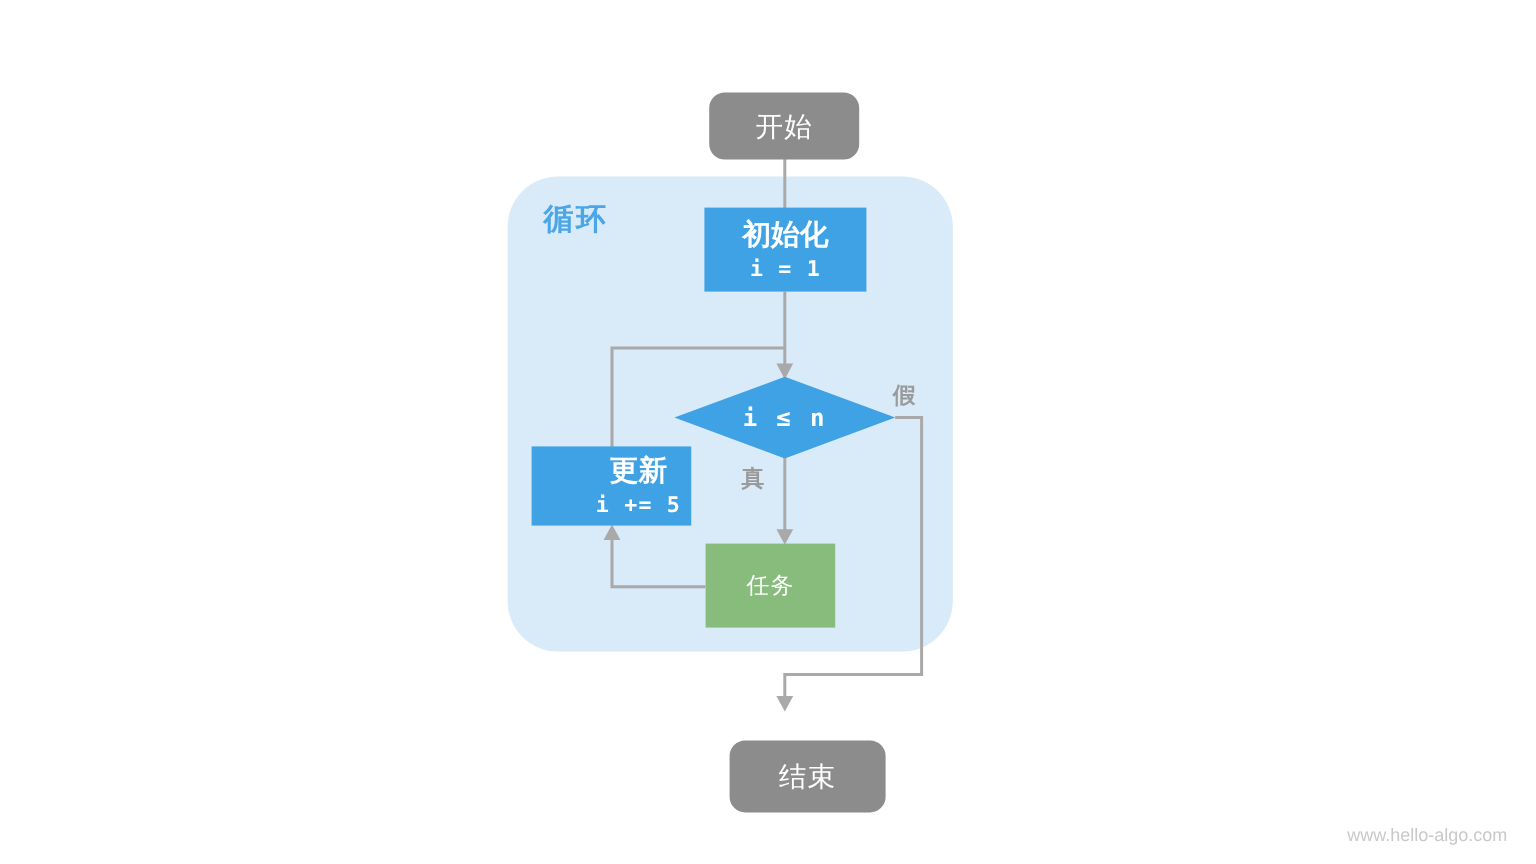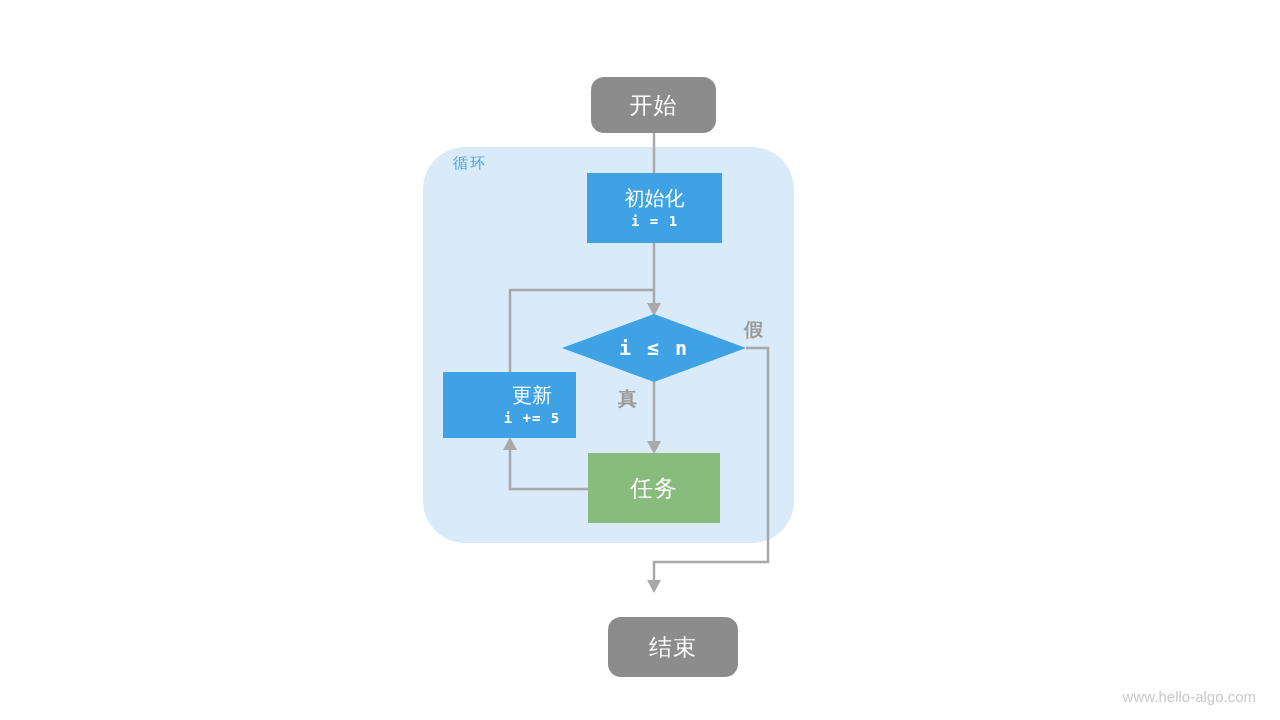--- a/index.html
+++ b/index.html
@@ -11,45 +11,45 @@
   *{margin:0;padding:0;box-sizing:border-box;}
   html,body{background:#fff;}
   body{font-family:"Liberation Sans",sans-serif;}
   .stage{position:relative;width:1280px;height:720px;background:var(--bg);overflow:hidden;}
 
   .loop-region{
     position:absolute;left:423px;top:147px;width:371px;height:396px;
     background:var(--loop-bg);border-radius:42px;z-index:0;
   }
   .loop-label{
-    position:absolute;left:30px;top:7px;
-    font-size:15px;font-weight:normal;color:var(--loop-label-color);
+    position:absolute;left:30px;top:19px;
+    font-size:25px;font-weight:bold;color:var(--loop-label-color);
     letter-spacing:2px;
   }
 
   svg.wires{position:absolute;left:0;top:0;z-index:1;pointer-events:none;}
   svg.wires path{fill:none;stroke:var(--line);stroke-width:2.5px;}
   svg.wires polygon{fill:var(--line);stroke:none;}
 
   .node{
     position:absolute;z-index:2;display:flex;flex-direction:column;
     align-items:center;justify-content:center;color:var(--text-on-node);
     text-align:center;
   }
   .terminal{background:var(--gray-node);border-radius:13px;font-size:23px;font-weight:500;letter-spacing:1px;margin-top:24px;}
   .node-start{left:591px;top:53px;width:125px;height:56px;}
   .node-end{left:608px;top:593px;width:130px;height:60px;}
 
   .process{background:var(--blue);}
   .node-init{left:587px;top:173px;width:135px;height:70px;}
   .node-update{left:443px;top:372px;width:133px;height:66px;padding-left:45px;}
-  .node-task{left:588px;top:453px;width:132px;height:70px;background:var(--green);font-size:23px;font-weight:500;letter-spacing:1px;justify-content:center;}
+  .node-task{left:588px;top:453px;width:108px;height:70px;background:var(--green);font-size:19px;font-weight:500;letter-spacing:1px;justify-content:center;}
 
-  .node-title{font-size:20px;font-weight:400;line-height:1.35;}
-  .node-code{font-family:"DejaVu Sans Mono",monospace;font-size:14px;font-weight:bold;line-height:1.3;letter-spacing:1px;}
+  .node-title{font-size:24px;font-weight:700;line-height:1.35;}
+  .node-code{font-family:"DejaVu Sans Mono",monospace;font-size:18px;font-weight:bold;line-height:1.3;letter-spacing:1px;}
 
   .diamond{
     position:absolute;left:562px;top:314px;width:184px;height:68px;z-index:2;
     background:var(--blue);
     clip-path:polygon(50% 0,100% 50%,50% 100%,0 50%);
     display:flex;align-items:center;justify-content:center;
     color:var(--text-on-node);
     font-family:"DejaVu Sans Mono",monospace;font-size:20px;font-weight:bold;letter-spacing:2px;
   }
 

